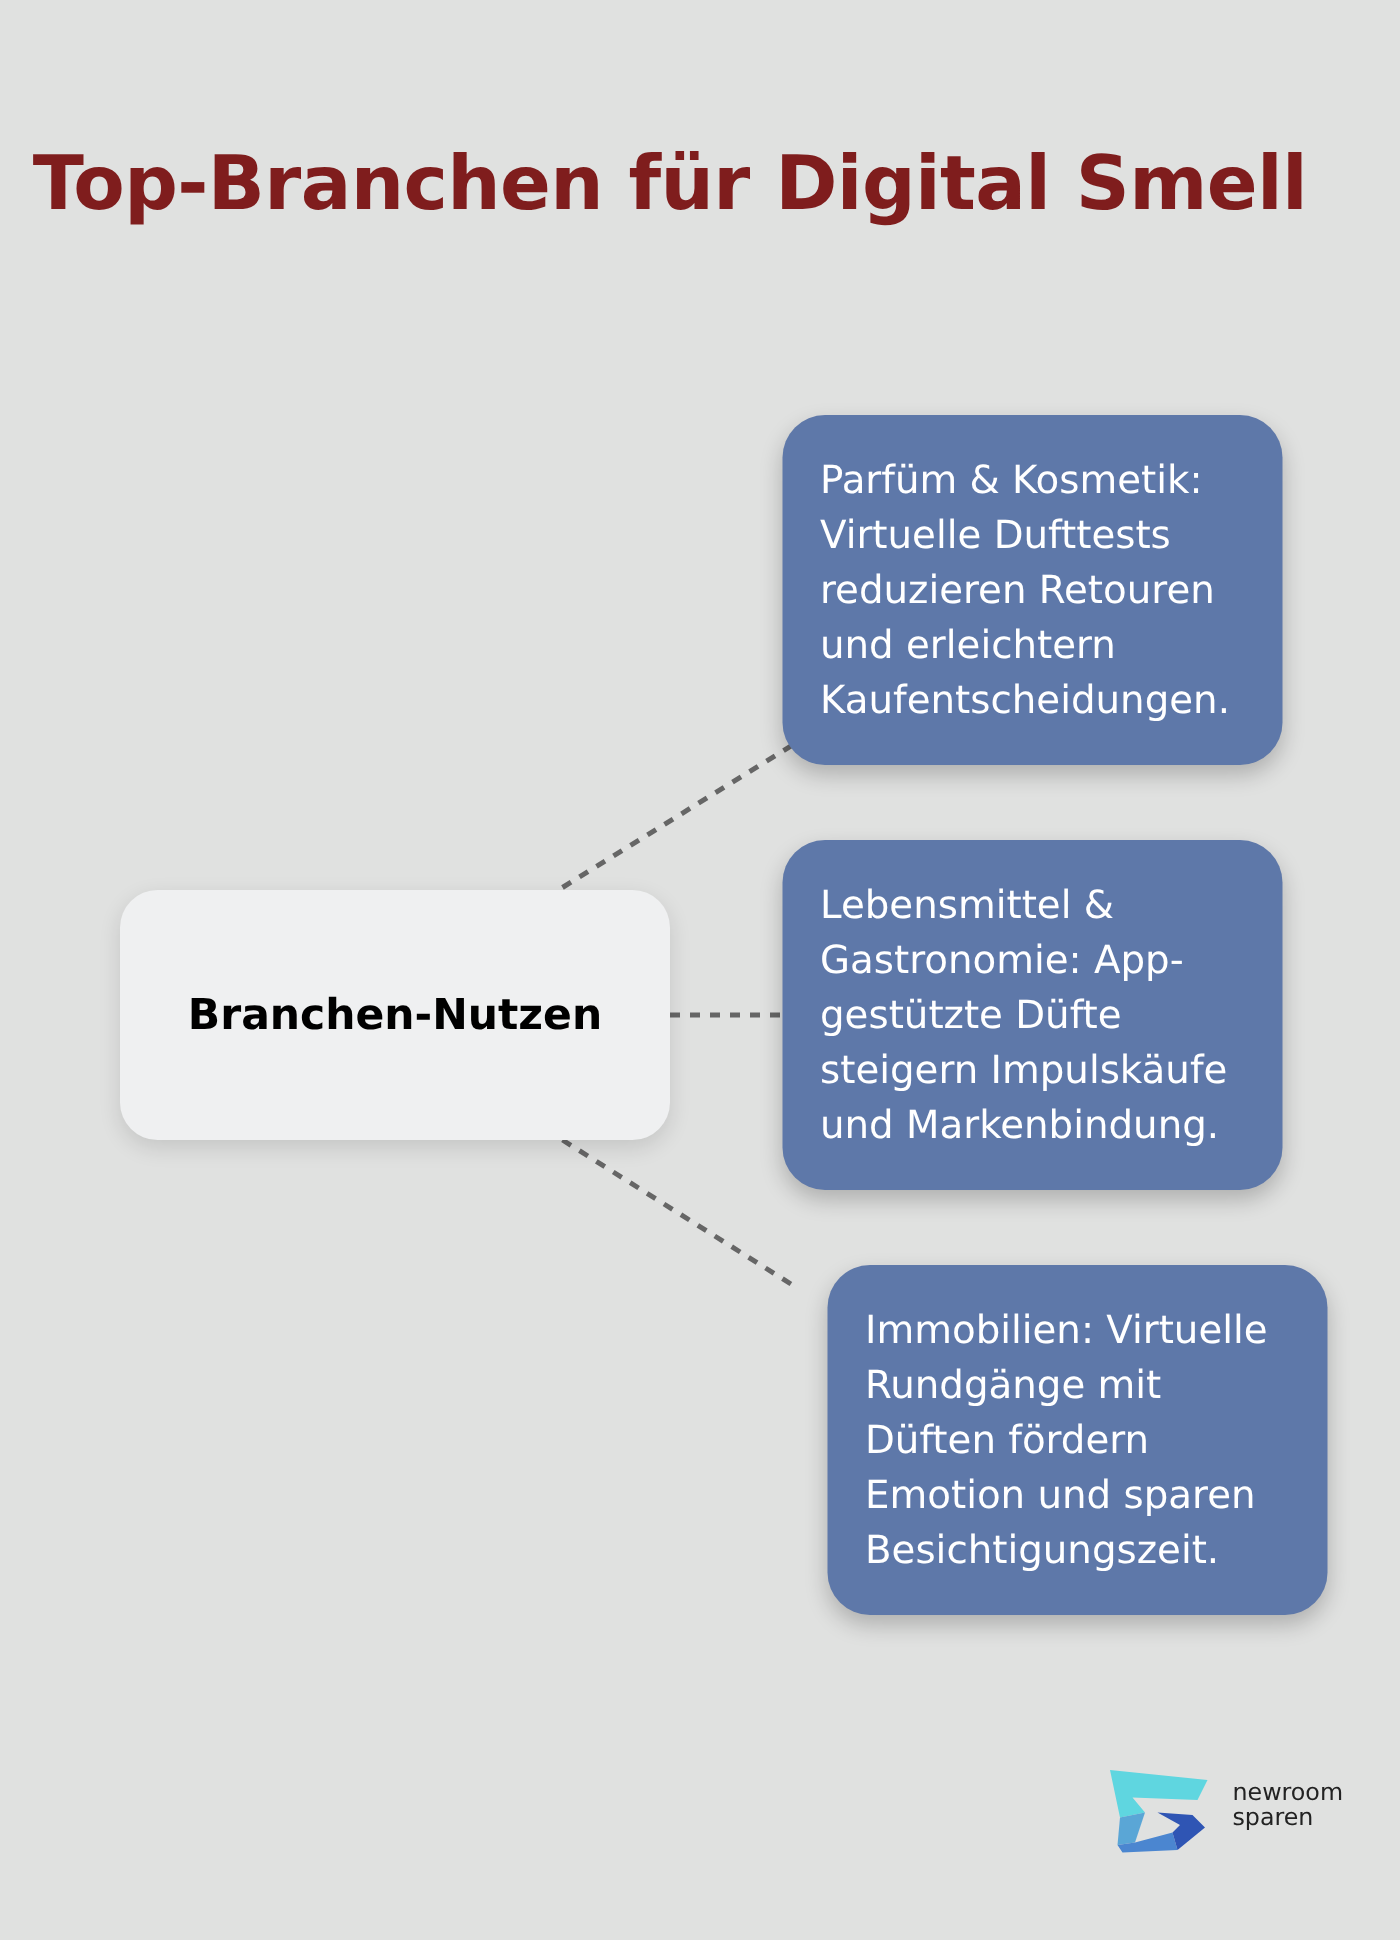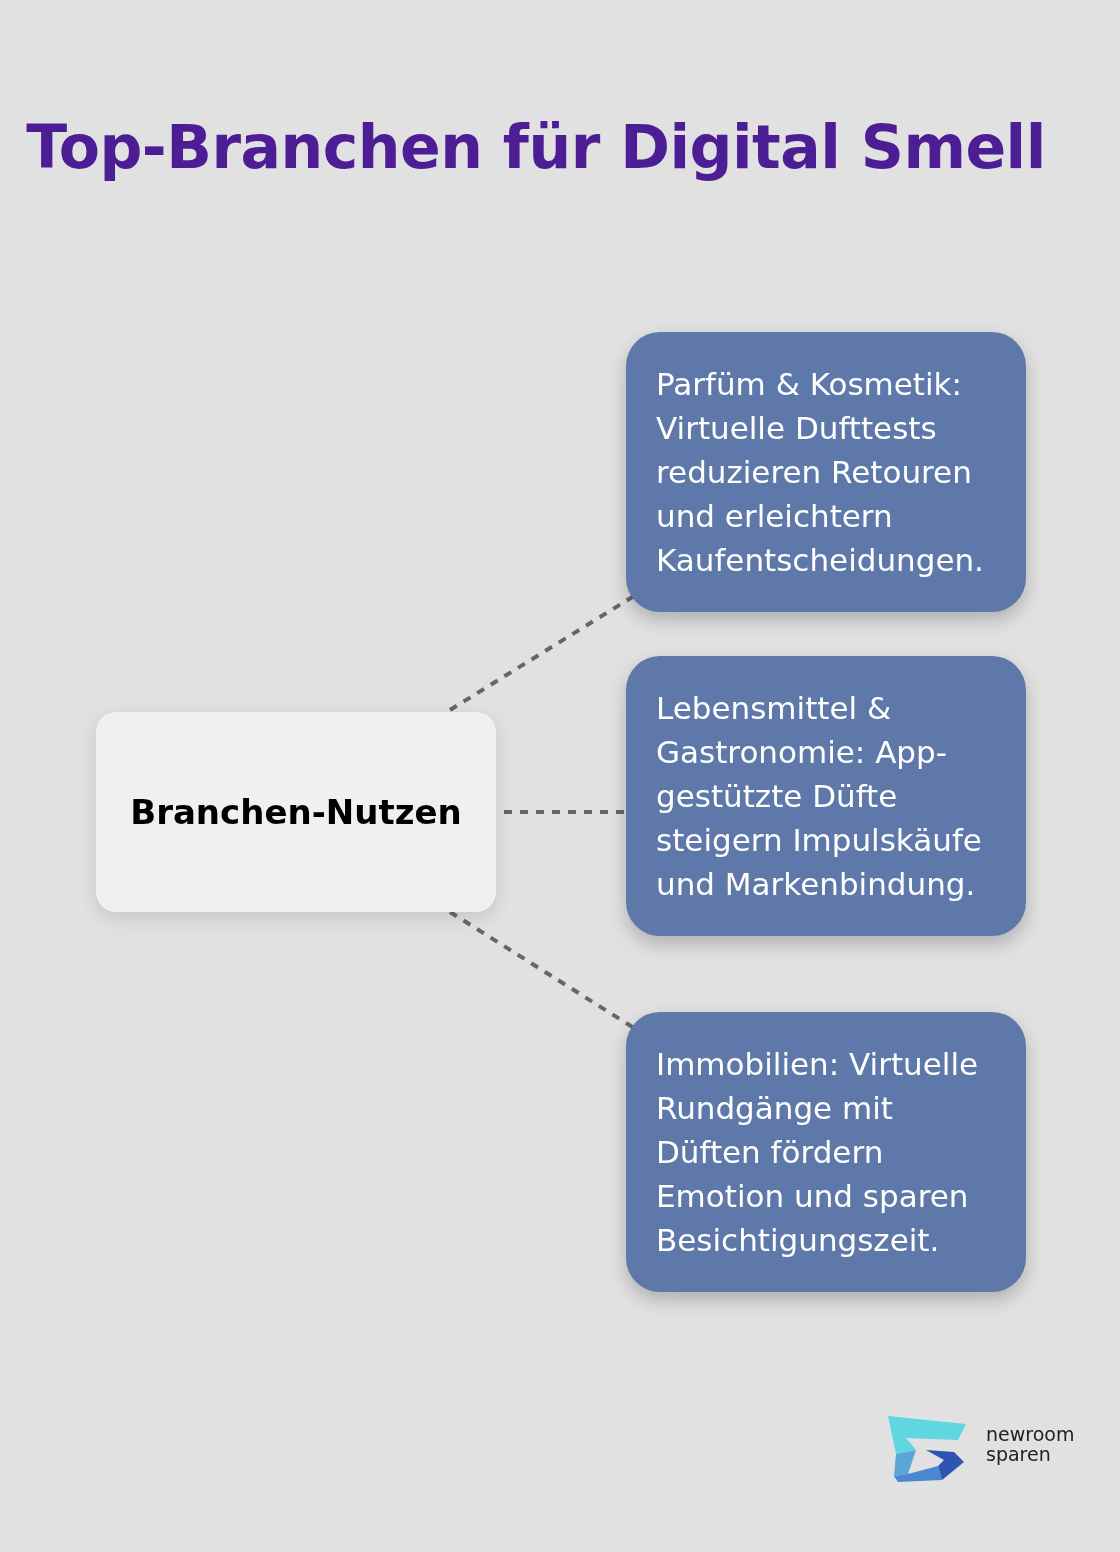--- a/index.html
+++ b/index.html
@@ -1,18 +1,18 @@
 <!DOCTYPE html>
 <html><head>
 <meta charset="utf-8">
 <style>
   html,body{margin:0;padding:0;}
   body{width:1120px;height:1552px;background:#e0e1e0;position:relative;overflow:hidden;font-family:"DejaVu Sans","Liberation Sans",sans-serif;}
-  .title{position:absolute;left:0;top:112px;width:1072px;text-align:center;font-size:60px;font-weight:bold;color:#4c1d95;letter-spacing:-0.5px;font-family:"DejaVu Sans",sans-serif;}
-  .center-node{position:absolute;left:96px;top:712px;width:400px;height:200px;background:#eff0f1;border-radius:20px;box-shadow:0 6px 18px rgba(0,0,0,0.12);display:flex;align-items:center;justify-content:center;}
+  .title{position:absolute;left:0;top:112px;width:1072px;text-align:center;font-size:60px;font-weight:bold;color:#7f1d1d;letter-spacing:-0.5px;font-family:"DejaVu Sans",sans-serif;}
+  .center-node{position:absolute;left:96px;top:712px;width:440px;height:200px;background:#eff0f1;border-radius:30px;box-shadow:0 6px 18px rgba(0,0,0,0.12);display:flex;align-items:center;justify-content:center;}
   .center-label{font-size:34px;font-weight:bold;color:#000;}
   .card{position:absolute;left:626px;width:400px;height:280px;background:#5e78a9;border-radius:34px;box-shadow:0 8px 18px rgba(0,0,0,0.22);box-sizing:border-box;padding:30px 30px;}
   .card-text{color:#fff;font-size:31px;line-height:44px;}
   svg.links{position:absolute;left:0;top:0;}
   .logo{position:absolute;left:886px;top:1414px;width:180px;height:70px;}
   .logo-text{position:absolute;left:986px;top:1424px;font-size:19px;line-height:20px;color:#222;font-family:"DejaVu Sans",sans-serif;}
 </style>
 </head>
 <body>
 
@@ -24,24 +24,24 @@
   <line x1="450" y1="912" x2="634" y2="1028" stroke="#666" stroke-width="4" stroke-dasharray="8,8"></line>
 </svg>
 
 <div class="center-node">
   <span class="center-label">Branchen-Nutzen</span>
 </div>
 
 <div class="card" style="top:332px;">
   <div class="card-text">Parfüm &amp; Kosmetik: Virtuelle Dufttests reduzieren Retouren und erleichtern Kaufentscheidungen.</div>
 </div>
-<div class="card" style="top:656px;">
+<div class="card" style="top:672px;">
   <div class="card-text">Lebensmittel &amp; Gastronomie: App-gestützte Düfte steigern Impulskäufe und Markenbindung.</div>
 </div>
-<div class="card" style="top:1012px;">
+<div class="card" style="top:1012px;margin-left:36px;">
   <div class="card-text">Immobilien: Virtuelle Rundgänge mit Düften fördern Emotion und sparen Besichtigungszeit.</div>
 </div>
 
 <svg class="logo" viewBox="0 0 180 70">
   <polygon points="2,2 80,10 72,26 20,24 30,36 10,40" fill="#5fd6e0"></polygon>
   <polygon points="10,40 30,36 22,60 8,62" fill="#5aa6d6"></polygon>
   <polygon points="8,62 22,60 52,52 56,66 12,68" fill="#4b86d0"></polygon>
   <polygon points="40,36 68,38 78,48 56,66 52,52 58,46" fill="#2f55b4"></polygon>
 </svg>
 <div class="logo-text">

